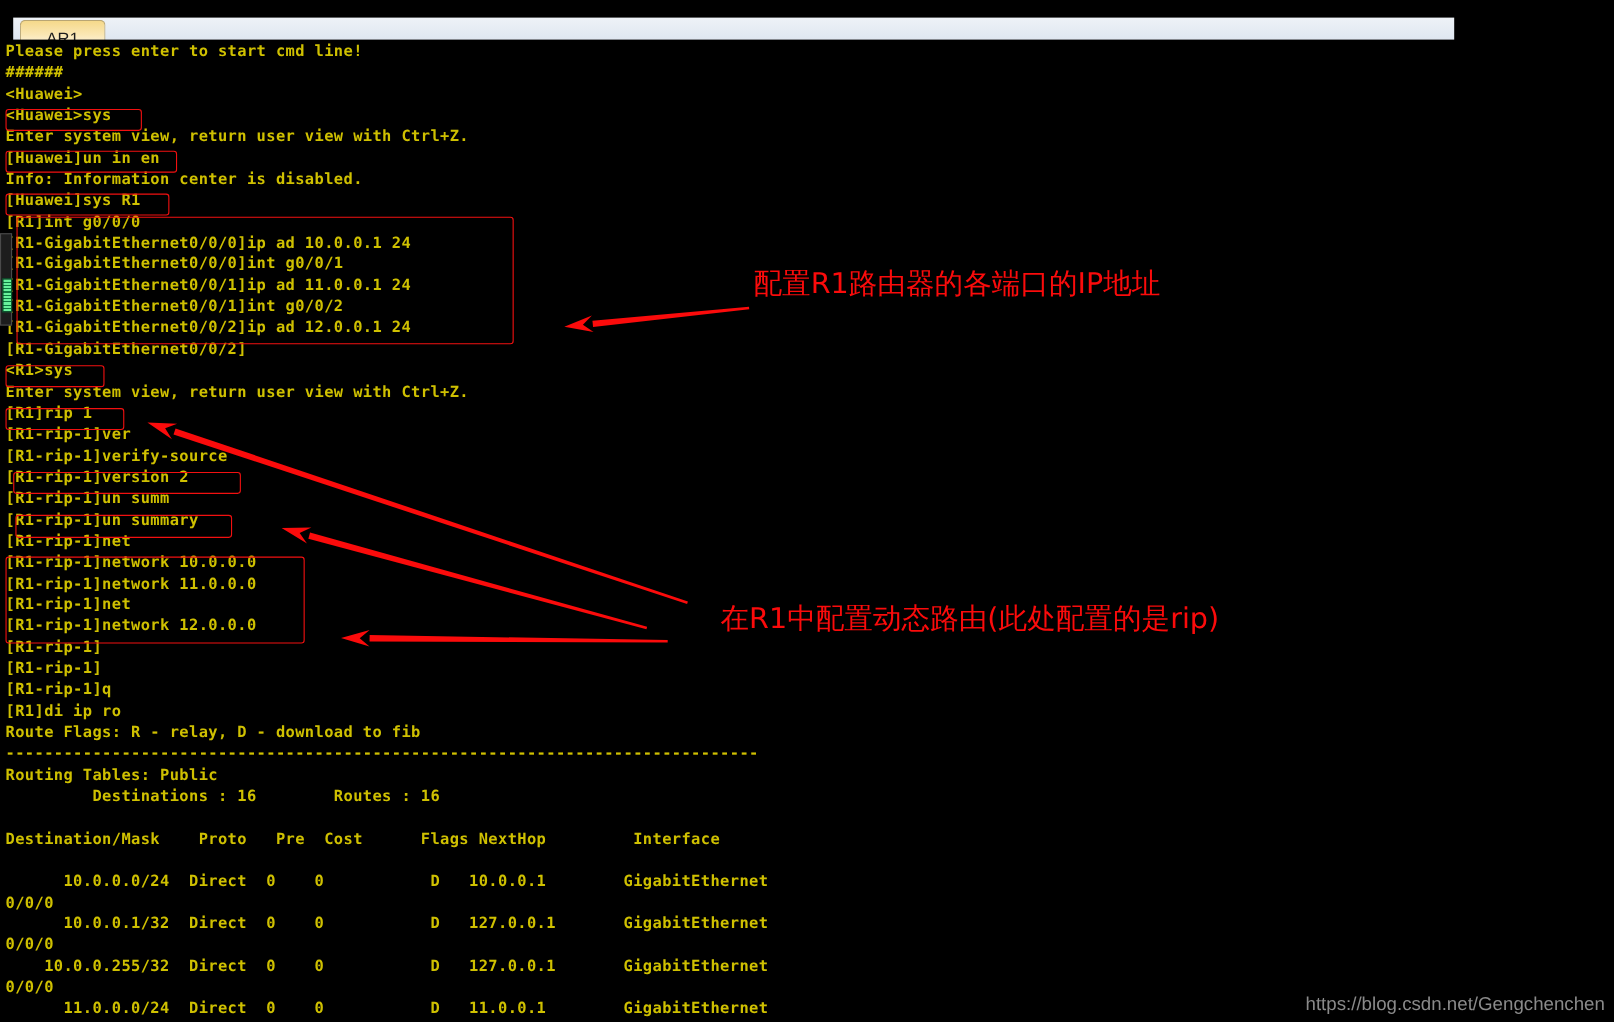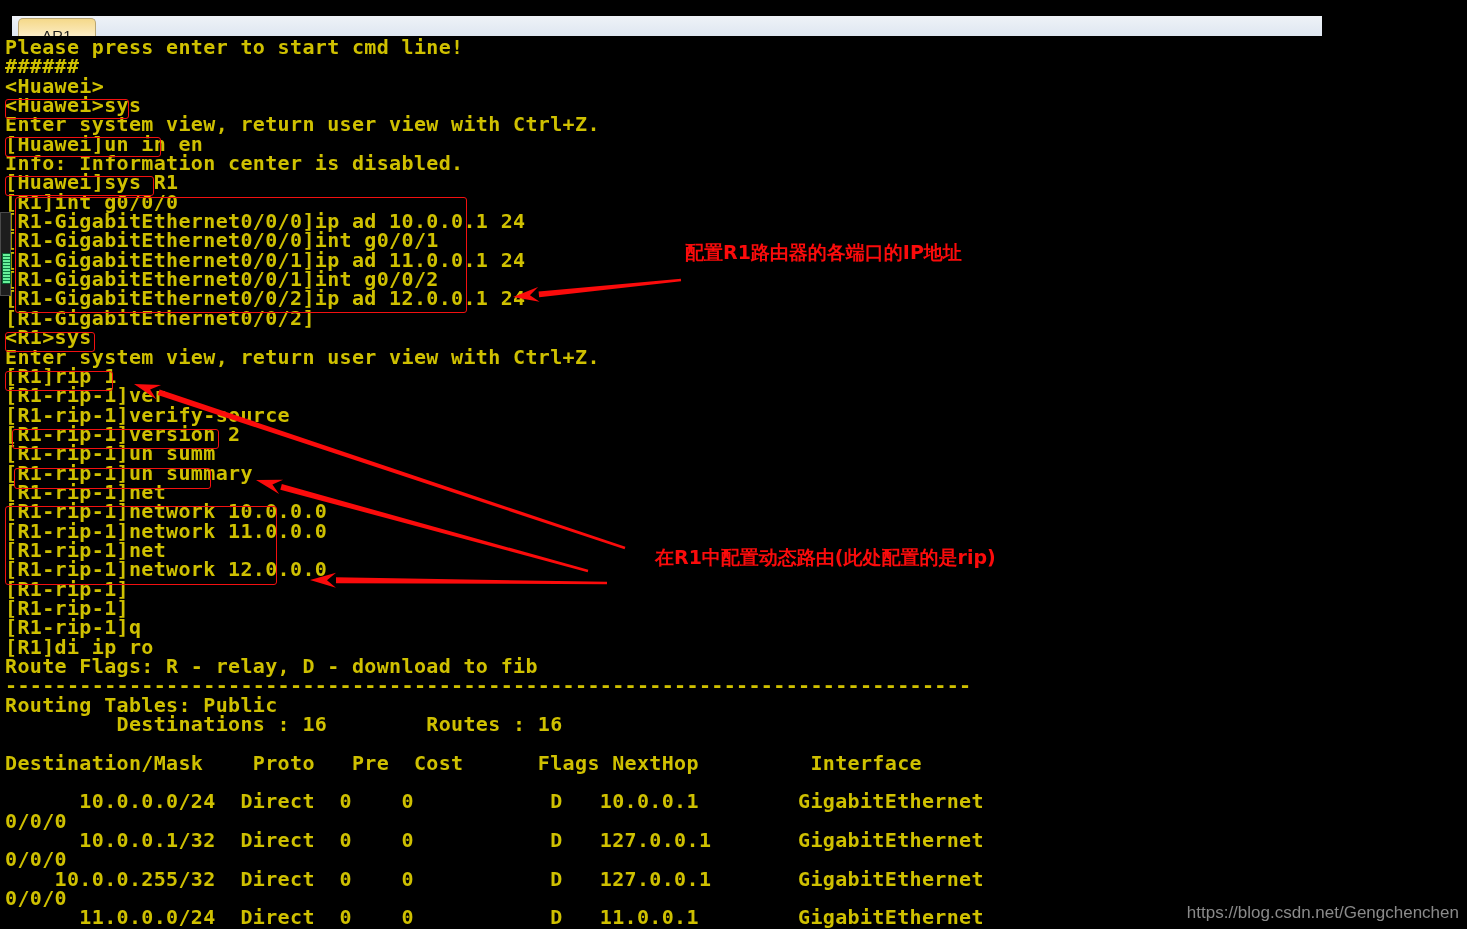--- a/index.html
+++ b/index.html
@@ -53,21 +53,21 @@
     width: 1467px; height: 893px;
     background: #000000;
     overflow: hidden;
   }
   #term {
     position: absolute;
     left: 5px; top: 2px;
     width: 1460px;
     color: #cfc000;
     font-family: "DejaVu Sans Mono", "Liberation Mono", monospace;
-    font-size: 20px;
+    font-size: 14px;
     font-weight: bold;
     line-height: 19.35px;
     letter-spacing: .35px;
     white-space: pre;
   }
   #term .ln { display: block; height: 19.35px; }
 
   
   #scroll-track {
     position: absolute;
@@ -97,23 +97,22 @@
     border-radius: 3px;
     box-sizing: border-box;
     pointer-events: none;
   }
 
   
   .note {
     position: absolute;
     color: #fb0b0b;
     font-family: "DejaVu Sans", "Liberation Sans", sans-serif;
-    font-size: 19px;
+    font-size: 26px;
     white-space: nowrap;
-    font-weight: bold;
   }
 
   
   #arrows {
     position: absolute;
     left: 0; top: 0;
     width: 1467px; height: 929px;
     pointer-events: none;
   }
 

